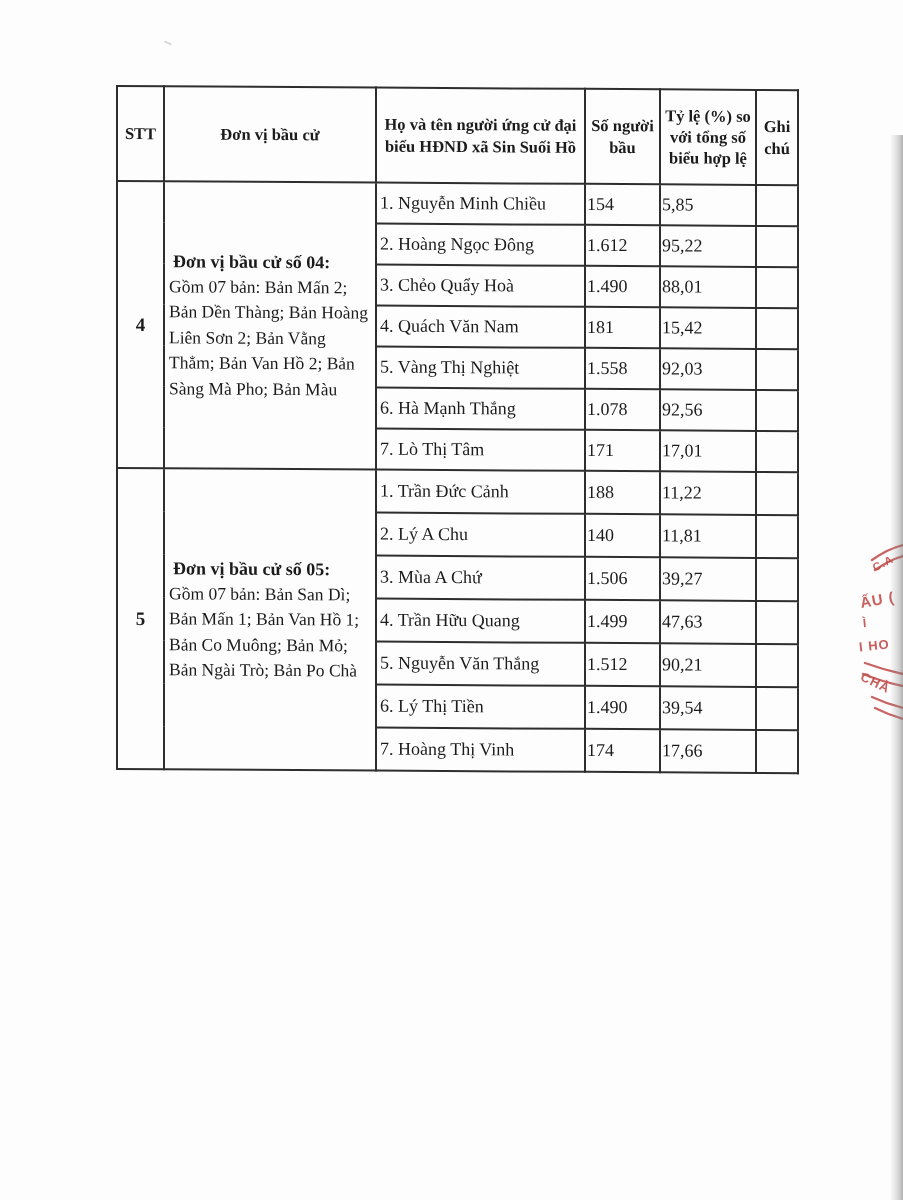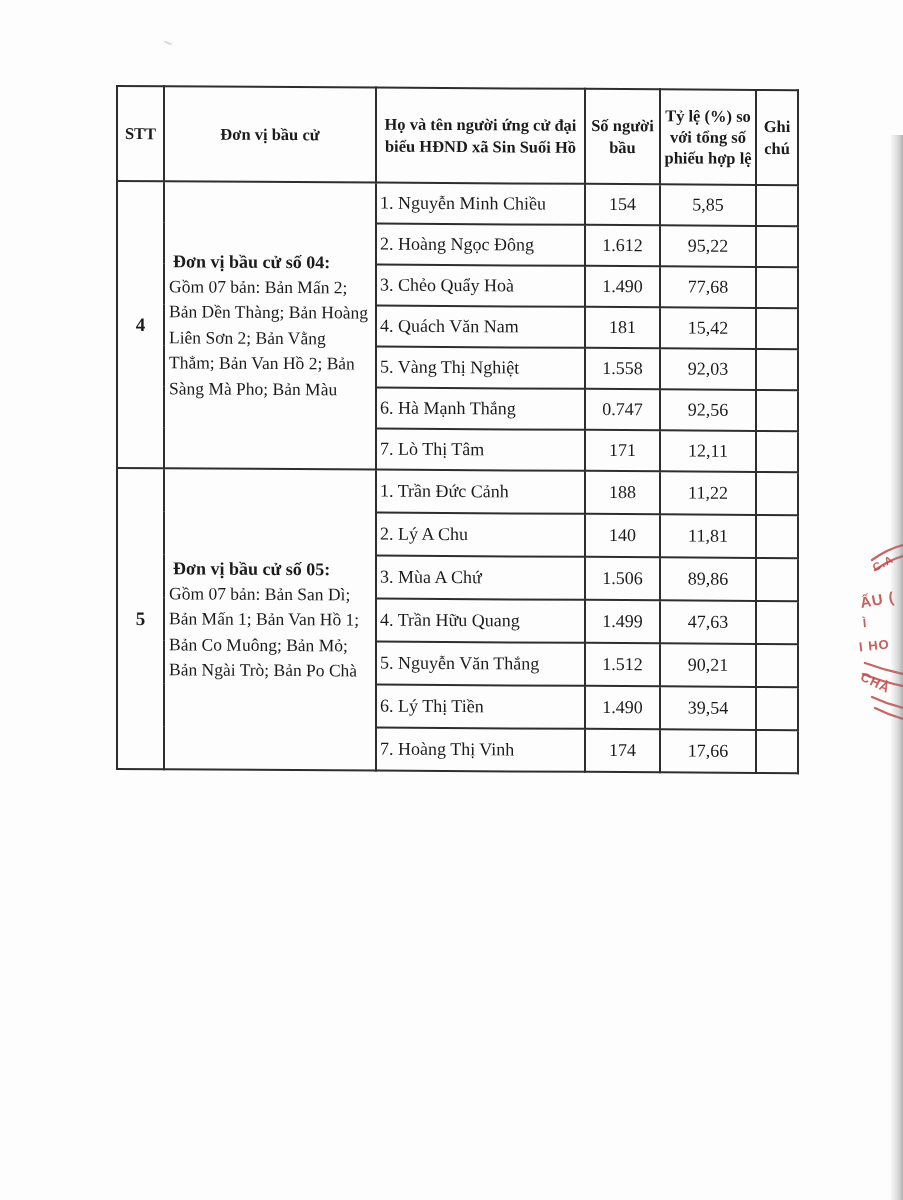--- a/index.html
+++ b/index.html
@@ -75,21 +75,20 @@
   .unit-desc { display: block; }
 
   td.name-cell {
     font-size: 18px;
     vertical-align: middle;
     padding-left: 3px;
     white-space: nowrap;
   }
   td.num-cell {
     font-size: 18px;
-    text-align: center;
     vertical-align: middle;
   }
   td.note-cell { background: transparent; }
 
   
   .edge-shadow {
     position: absolute;
     top: 135px;
     right: 0;
     width: 13px;
@@ -152,21 +151,21 @@
         <col class="c-votes">
           <col class="c-pct">
           <col class="c-note">
       </colgroup>
       <thead>
         <tr>
           <th>STT</th>
           <th>Đơn vị bầu cử</th>
           <th>Họ và tên người ứng cử đại biểu HĐND xã Sin Suối Hồ</th>
           <th>Số người bầu</th>
-          <th>Tỷ lệ (%) so với tổng số phiếu hợp lệ</th>
+          <th>Tỷ lệ (%) so với tổng số biểu hợp lệ</th>
           <th>Ghi chú</th>
         </tr>
       </thead>
       <tbody>
 
         <tr class="g4">
           <td class="stt-cell" rowspan="7">4</td>
           <td class="unit-cell" rowspan="7">
             <span class="unit-title">Đơn vị bầu cử số 04:</span>
             <span class="unit-desc">Gồm 07 bản: Bản Mấn 2; Bản Dền Thàng; Bản Hoàng Liên Sơn 2; Bản Vằng Thẳm; Bản Van Hồ 2; Bản Sàng Mà Pho; Bản Màu</span>
@@ -178,45 +177,45 @@
         </tr>
         <tr class="g4">
           <td class="name-cell">2. Hoàng Ngọc Đông</td>
           <td class="num-cell">1.612</td>
           <td class="num-cell">95,22</td>
           <td class="note-cell"></td>
         </tr>
         <tr class="g4">
           <td class="name-cell">3. Chẻo Quẩy Hoà</td>
           <td class="num-cell">1.490</td>
-          <td class="num-cell">77,68</td>
+          <td class="num-cell">88,01</td>
           <td class="note-cell"></td>
         </tr>
         <tr class="g4">
           <td class="name-cell">4. Quách Văn Nam</td>
           <td class="num-cell">181</td>
           <td class="num-cell">15,42</td>
           <td class="note-cell"></td>
         </tr>
         <tr class="g4">
           <td class="name-cell">5. Vàng Thị Nghiệt</td>
           <td class="num-cell">1.558</td>
           <td class="num-cell">92,03</td>
           <td class="note-cell"></td>
         </tr>
         <tr class="g4">
           <td class="name-cell">6. Hà Mạnh Thắng</td>
-          <td class="num-cell">0.747</td>
+          <td class="num-cell">1.078</td>
           <td class="num-cell">92,56</td>
           <td class="note-cell"></td>
         </tr>
         <tr class="g4">
           <td class="name-cell">7. Lò Thị Tâm</td>
           <td class="num-cell">171</td>
-          <td class="num-cell">12,11</td>
+          <td class="num-cell">17,01</td>
           <td class="note-cell"></td>
         </tr>
 
         <tr class="g5">
           <td class="stt-cell" rowspan="7">5</td>
           <td class="unit-cell" rowspan="7">
             <span class="unit-title">Đơn vị bầu cử số 05:</span>
             <span class="unit-desc">Gồm 07 bản: Bản San Dì; Bản Mấn 1; Bản Van Hồ 1; Bản Co Muông; Bản Mỏ; Bản Ngài Trò; Bản Po Chà</span>
           </td>
           <td class="name-cell">1. Trần Đức Cảnh</td>
@@ -226,21 +225,21 @@
         </tr>
         <tr class="g5">
           <td class="name-cell">2. Lý A Chu</td>
           <td class="num-cell">140</td>
           <td class="num-cell">11,81</td>
           <td class="note-cell"></td>
         </tr>
         <tr class="g5">
           <td class="name-cell">3. Mùa A Chứ</td>
           <td class="num-cell">1.506</td>
-          <td class="num-cell">89,86</td>
+          <td class="num-cell">39,27</td>
           <td class="note-cell"></td>
         </tr>
         <tr class="g5">
           <td class="name-cell">4. Trần Hữu Quang</td>
           <td class="num-cell">1.499</td>
           <td class="num-cell">47,63</td>
           <td class="note-cell"></td>
         </tr>
         <tr class="g5">
           <td class="name-cell">5. Nguyễn Văn Thắng</td>

